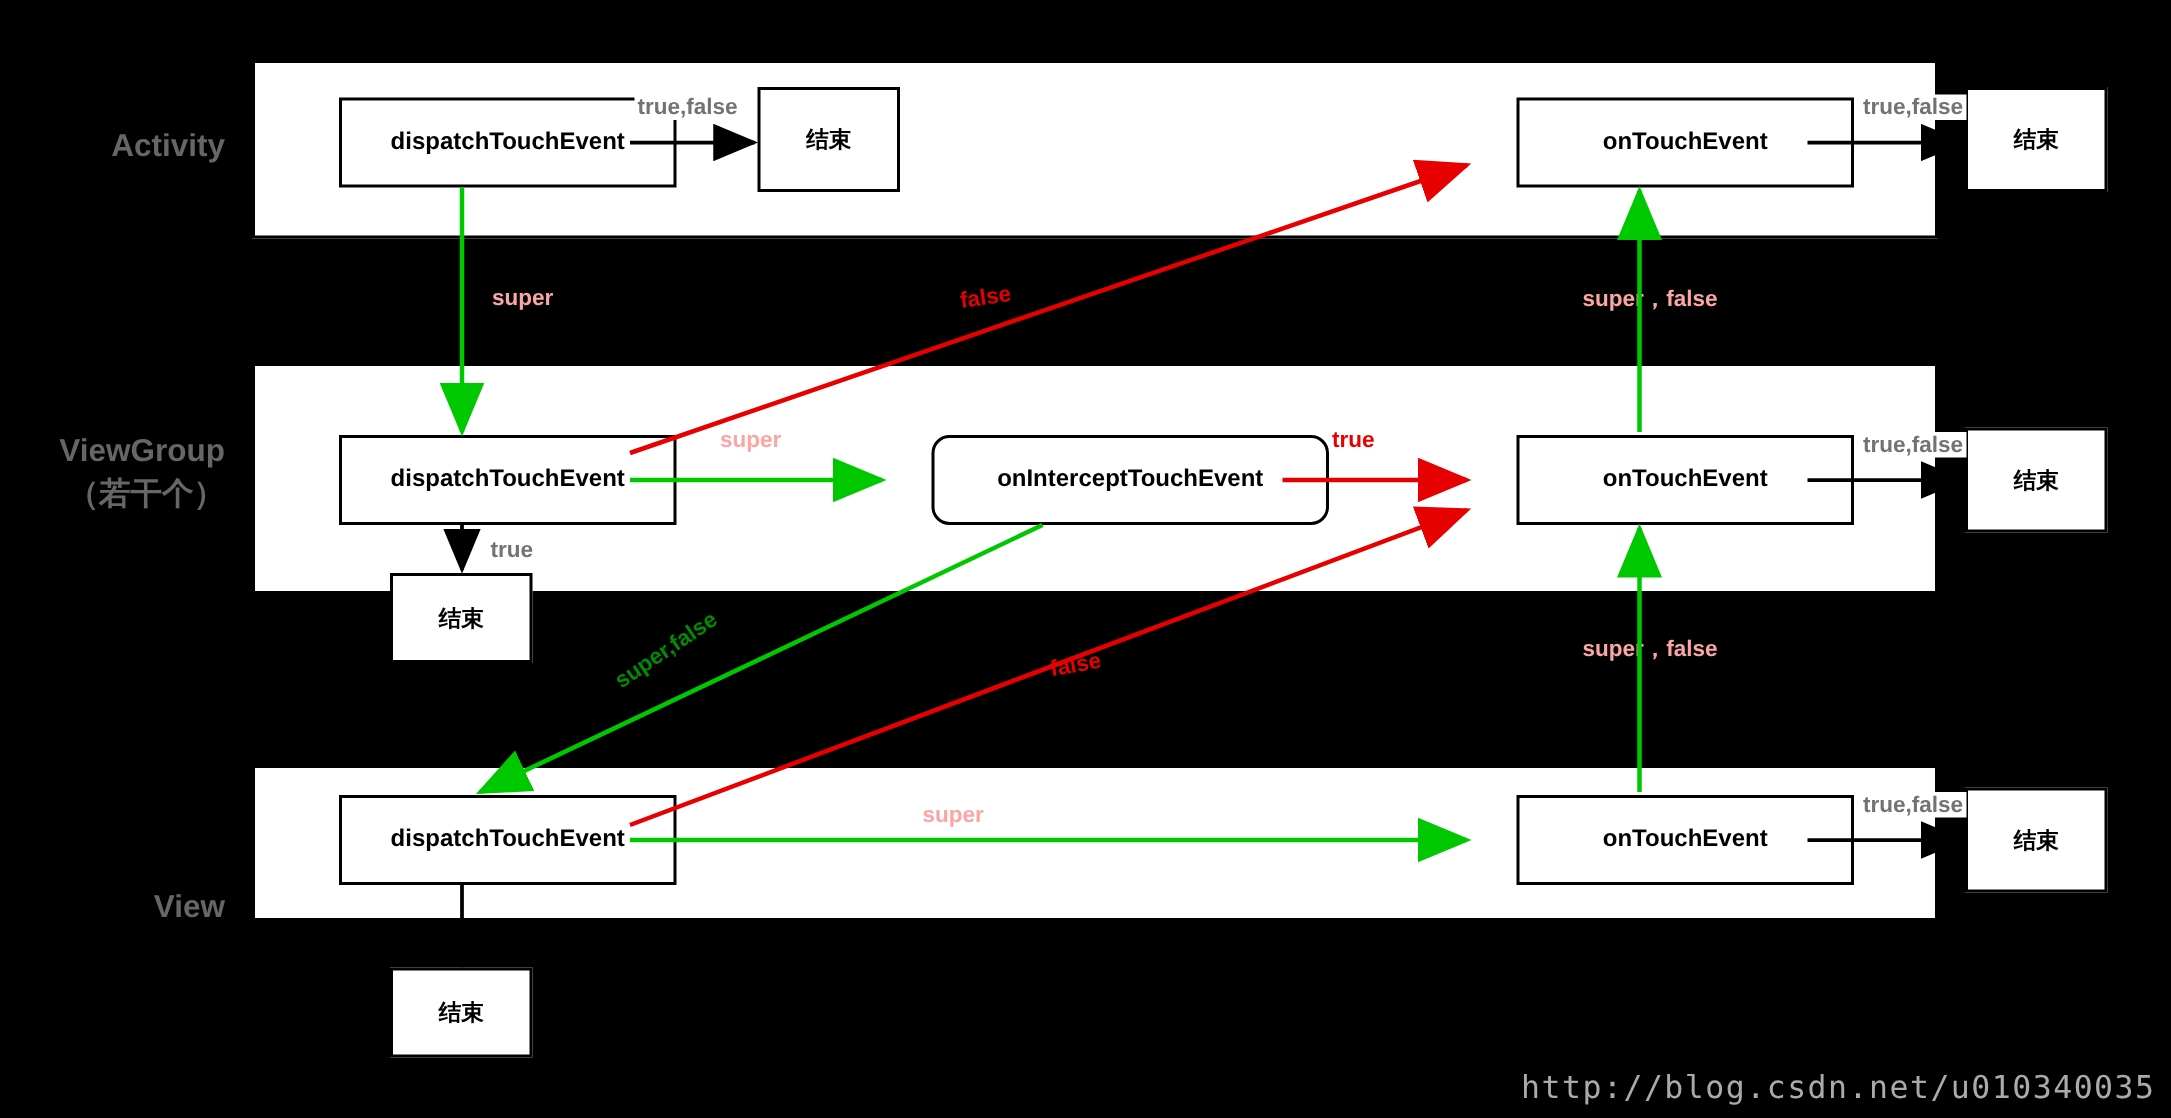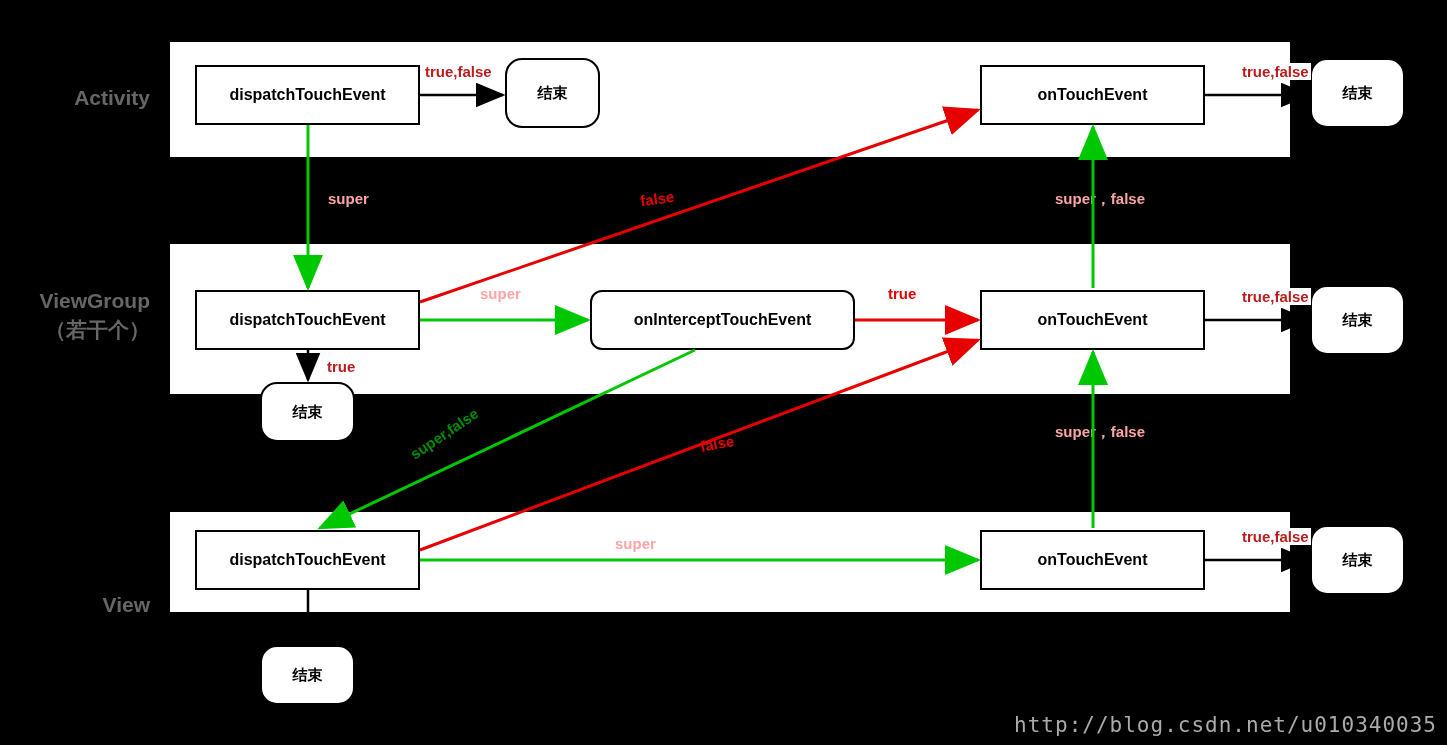--- a/index.html
+++ b/index.html
@@ -30,31 +30,31 @@
     background: #fff;
     border: 2px solid #000;
     display: flex;
     align-items: center;
     justify-content: center;
     font-weight: bold;
     color: #000;
     text-align: center;
     box-sizing: border-box;
   }
-  .node.method { font-size: 16px; }
-  .node.end { font-size: 15px; border-radius: 17px; }
+  .node.method { font-size: 16px; margin-left: 31px; }
+  .node.end { font-size: 15px; }
   .edge-label {
     position: absolute;
     font-size: 15px;
     font-weight: bold;
     white-space: nowrap;
   }
   .edge-label.green { color: #fca5a5; }
   .edge-label.red { color: #e60000; }
-  .edge-label.black { color: #b91c1c; background:#fff; padding:0 2px;text-align:right;}
+  .edge-label.black { color: #737373; background:#fff; padding:0 2px;text-align:right;}
   .watermark {
     position: absolute;
     color: #aaa;
     font-family: monospace;
     font-size: 21px;
     letter-spacing: 1px;
   }
   svg.overlay {
     position: absolute;
     left: 0; top: 0;

